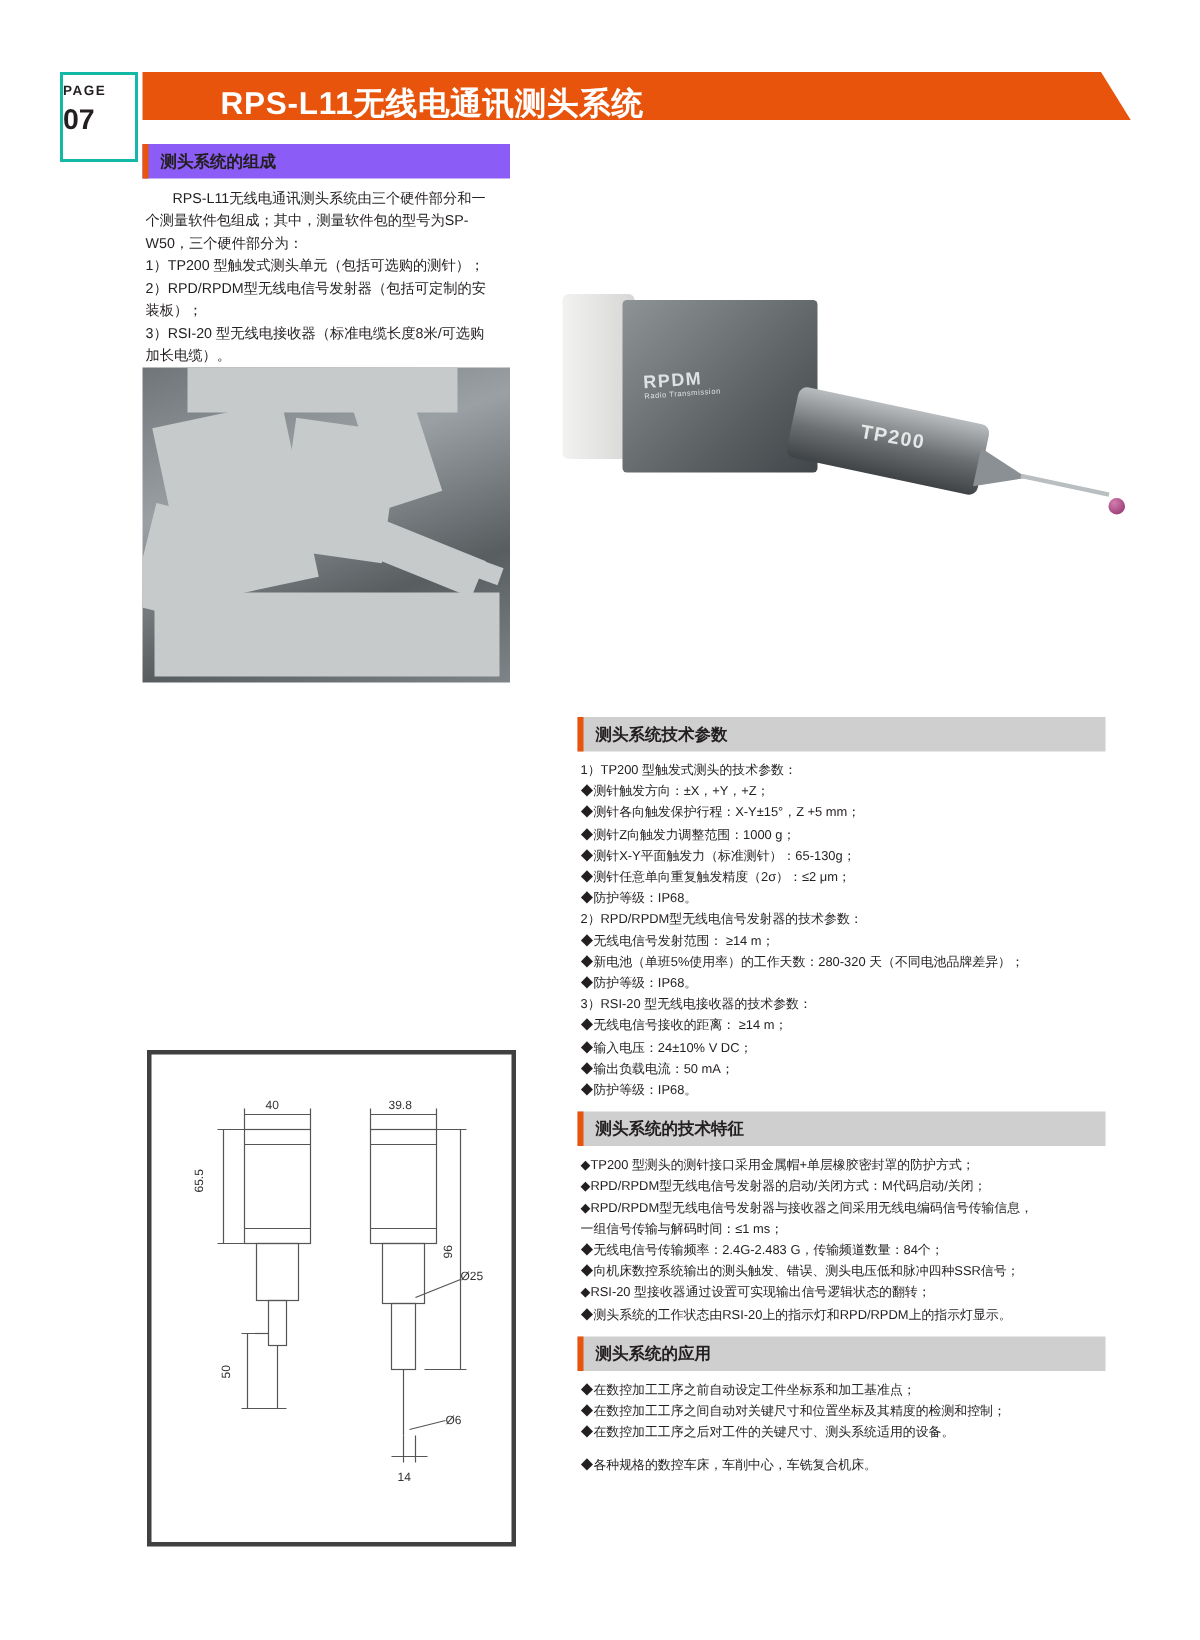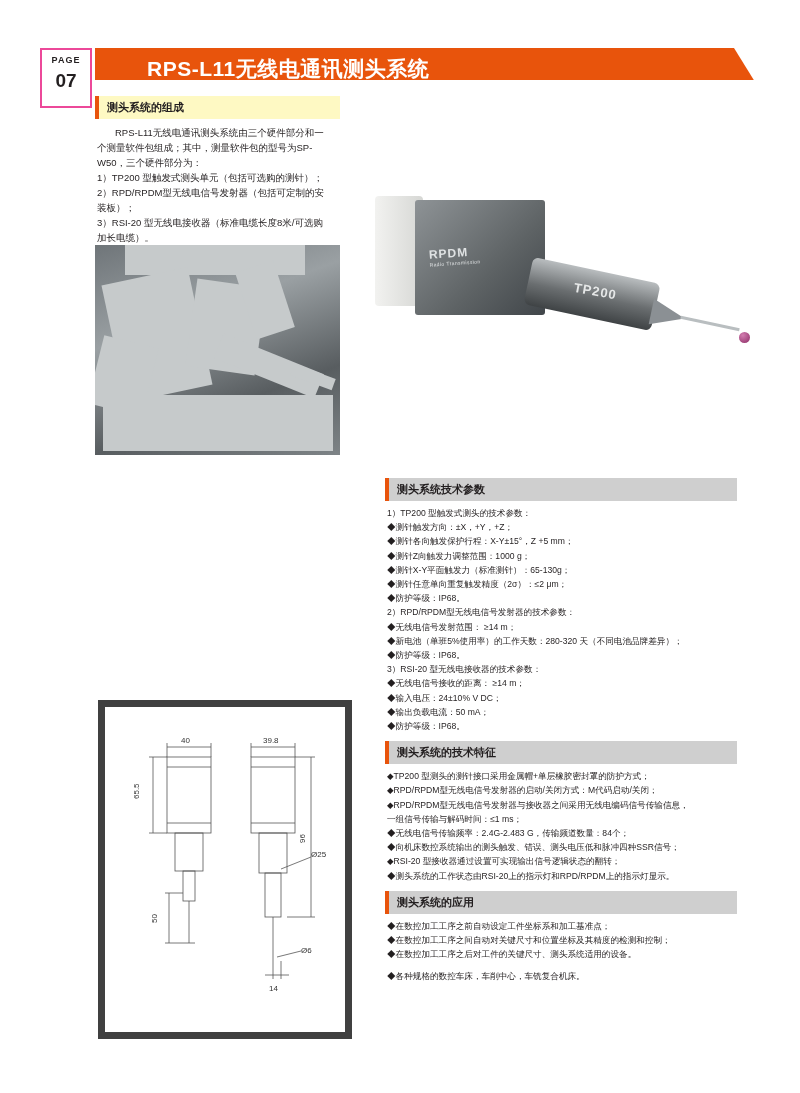--- a/index.html
+++ b/index.html
@@ -24,23 +24,23 @@
     width: 720px;
     height: 44px;
   }
   .page-badge {
     position: absolute;
     left: 0;
     top: 0;
     width: 52px;
     height: 60px;
     background: #ffffff;
-    border: 2px solid #ec4899;
+    border: 2px solid #14b8a6;
     box-sizing: border-box;
-    text-align: center;
+    text-align: left;
   }
   .page-badge .pg-word {
     display: block;
     font-size: 9px;
     letter-spacing: 1px;
     color: #231f20;
     margin-top: 5px;
     font-weight: bold;
   }
   .page-badge .pg-num {
@@ -78,21 +78,21 @@
   }
 
   
   .intro-block {
     position: absolute;
     left: 95px;
     top: 96px;
     width: 245px;
   }
   .sec-head {
-    background: #fef9c3;
+    background: #8b5cf6;
     border-left: 4px solid #e8540c;
     padding: 4px 8px;
     font-size: 11px;
     font-weight: bold;
     color: #231f20;
   }
   .intro-body {
     font-size: 9.5px;
     line-height: 15px;
     color: #231f20;
@@ -223,21 +223,21 @@
   }
 
   
   .drawing-box {
     position: absolute;
     left: 98px;
     top: 700px;
     width: 240px;
     height: 325px;
     background: #ffffff;
-    border: 7px solid #404040;
+    border: 3px solid #404040;
   }
   .dwg {
     position: absolute;
     left: 0; top: 0;
   }
 
   
   .right-col {
     position: absolute;
     left: 385px;

